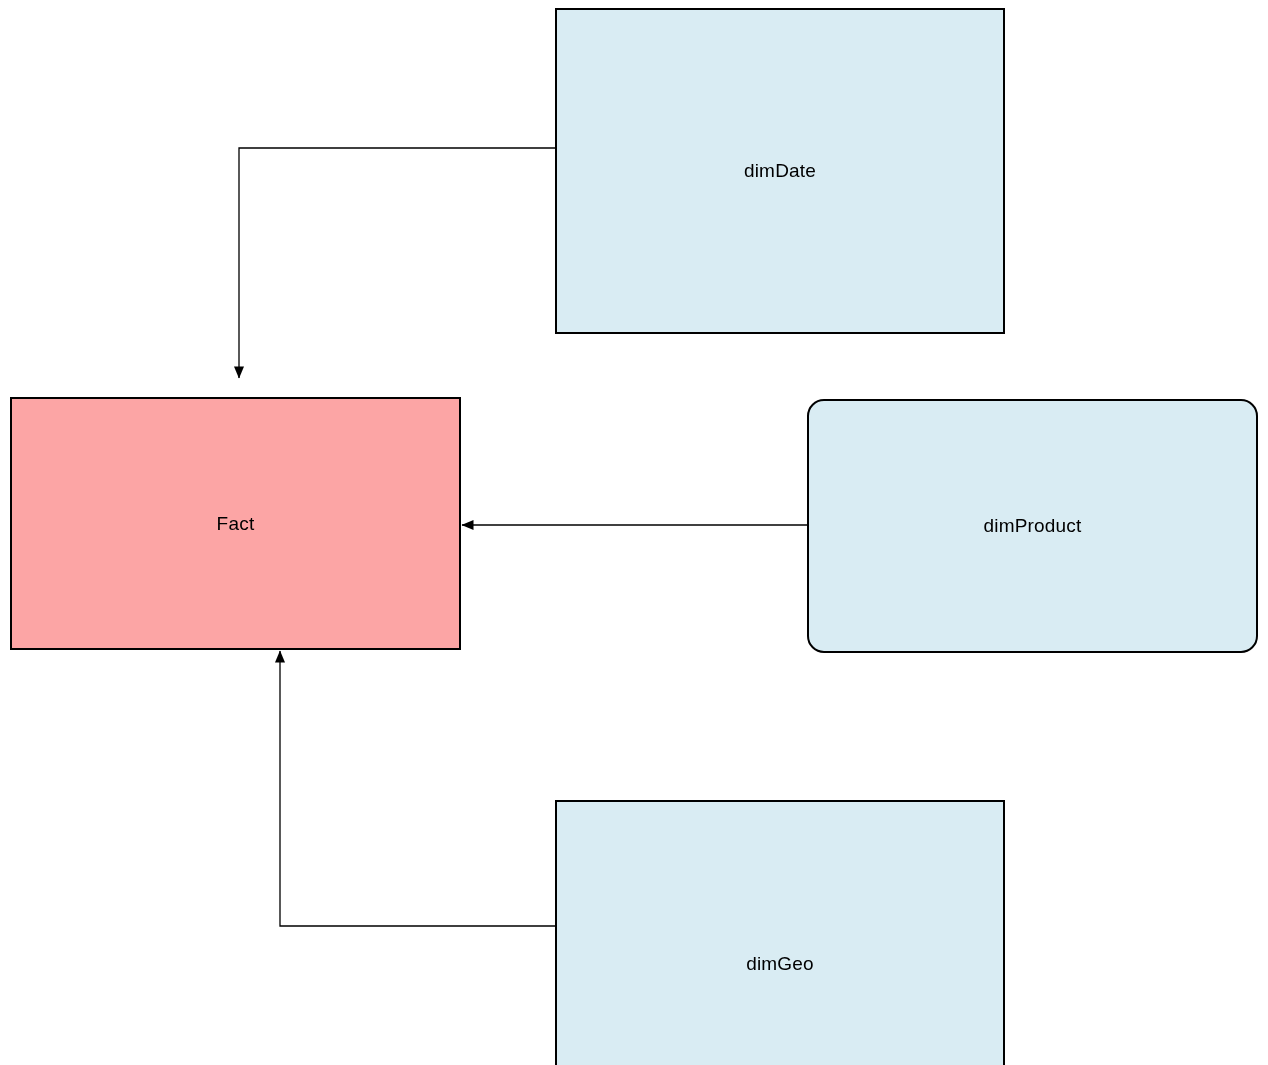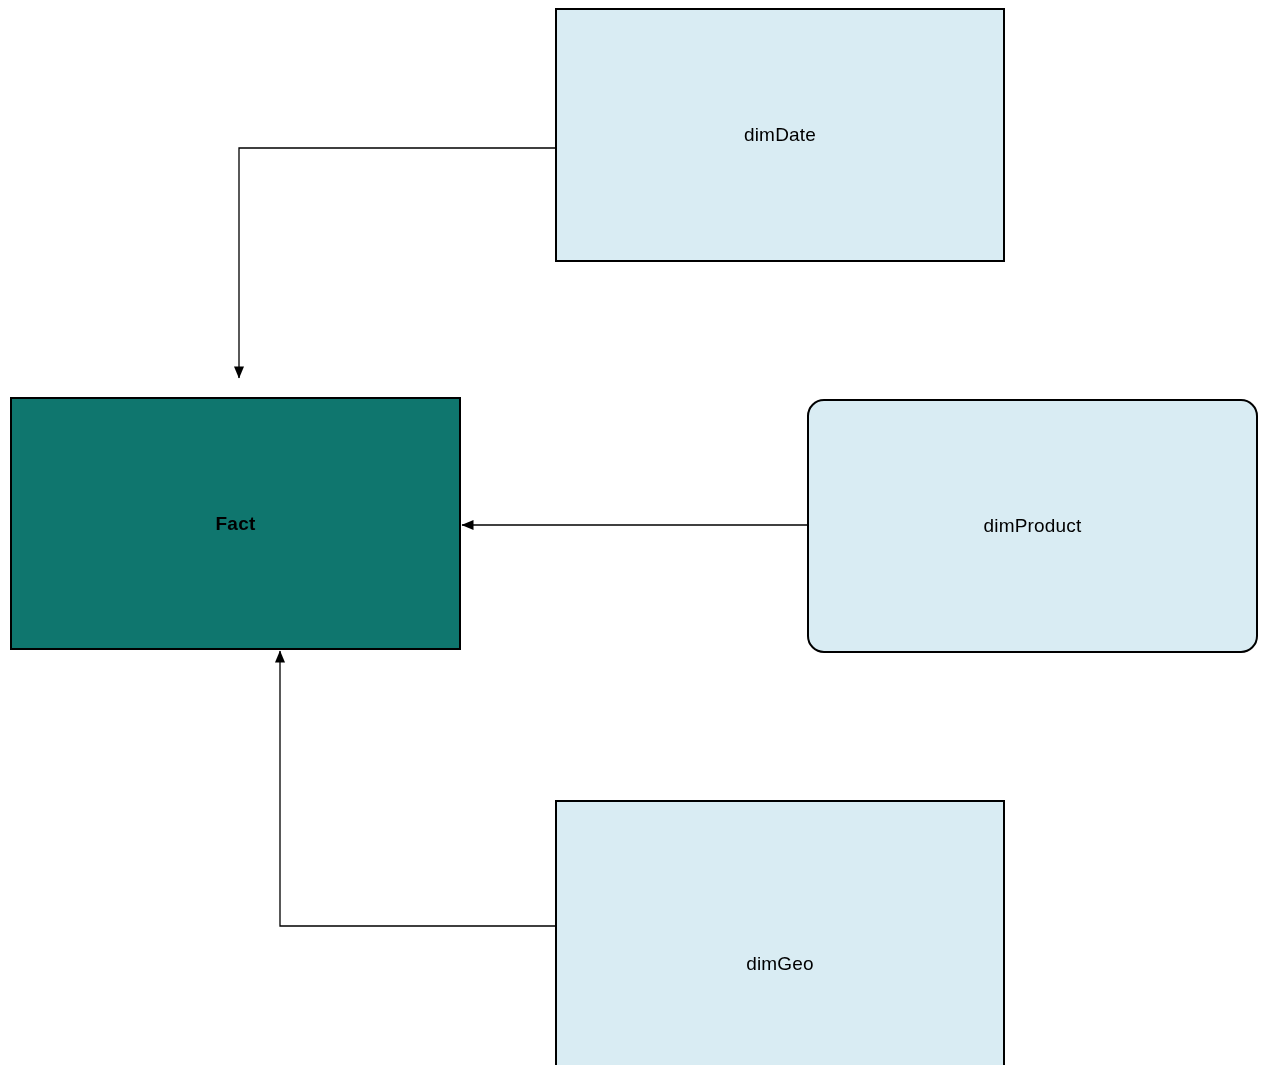--- a/index.html
+++ b/index.html
@@ -26,23 +26,23 @@
     position: absolute;
     border: 2px solid #000000;
     display: flex;
     align-items: center;
     justify-content: center;
     font-size: 19px;
     color: #000000;
     letter-spacing: 0.2px;
   }
   .node--dim  { background: #d9ecf3; }
-  .node--fact { background: #0f766e; font-weight: bold; }
+  .node--fact { background: #fca5a5; }
   #node-fact       { left: 10px;  top: 397px; width: 451px; height: 253px; }
-  #node-dimdate    { left: 555px; top: 8px;   width: 450px; height: 254px; }
+  #node-dimdate    { left: 555px; top: 8px;   width: 450px; height: 326px; }
   #node-dimproduct { left: 807px; top: 399px; width: 451px; height: 254px; border-radius: 17px; }
   #node-dimgeo     { left: 555px; top: 800px; width: 450px; height: 328px; }
 </style>
 </head>
 <body>
 
 <div class="canvas">
 
   <svg class="edge-layer" width="1268" height="1065" viewBox="0 0 1268 1065" xmlns="http://www.w3.org/2000/svg">
     <defs>

